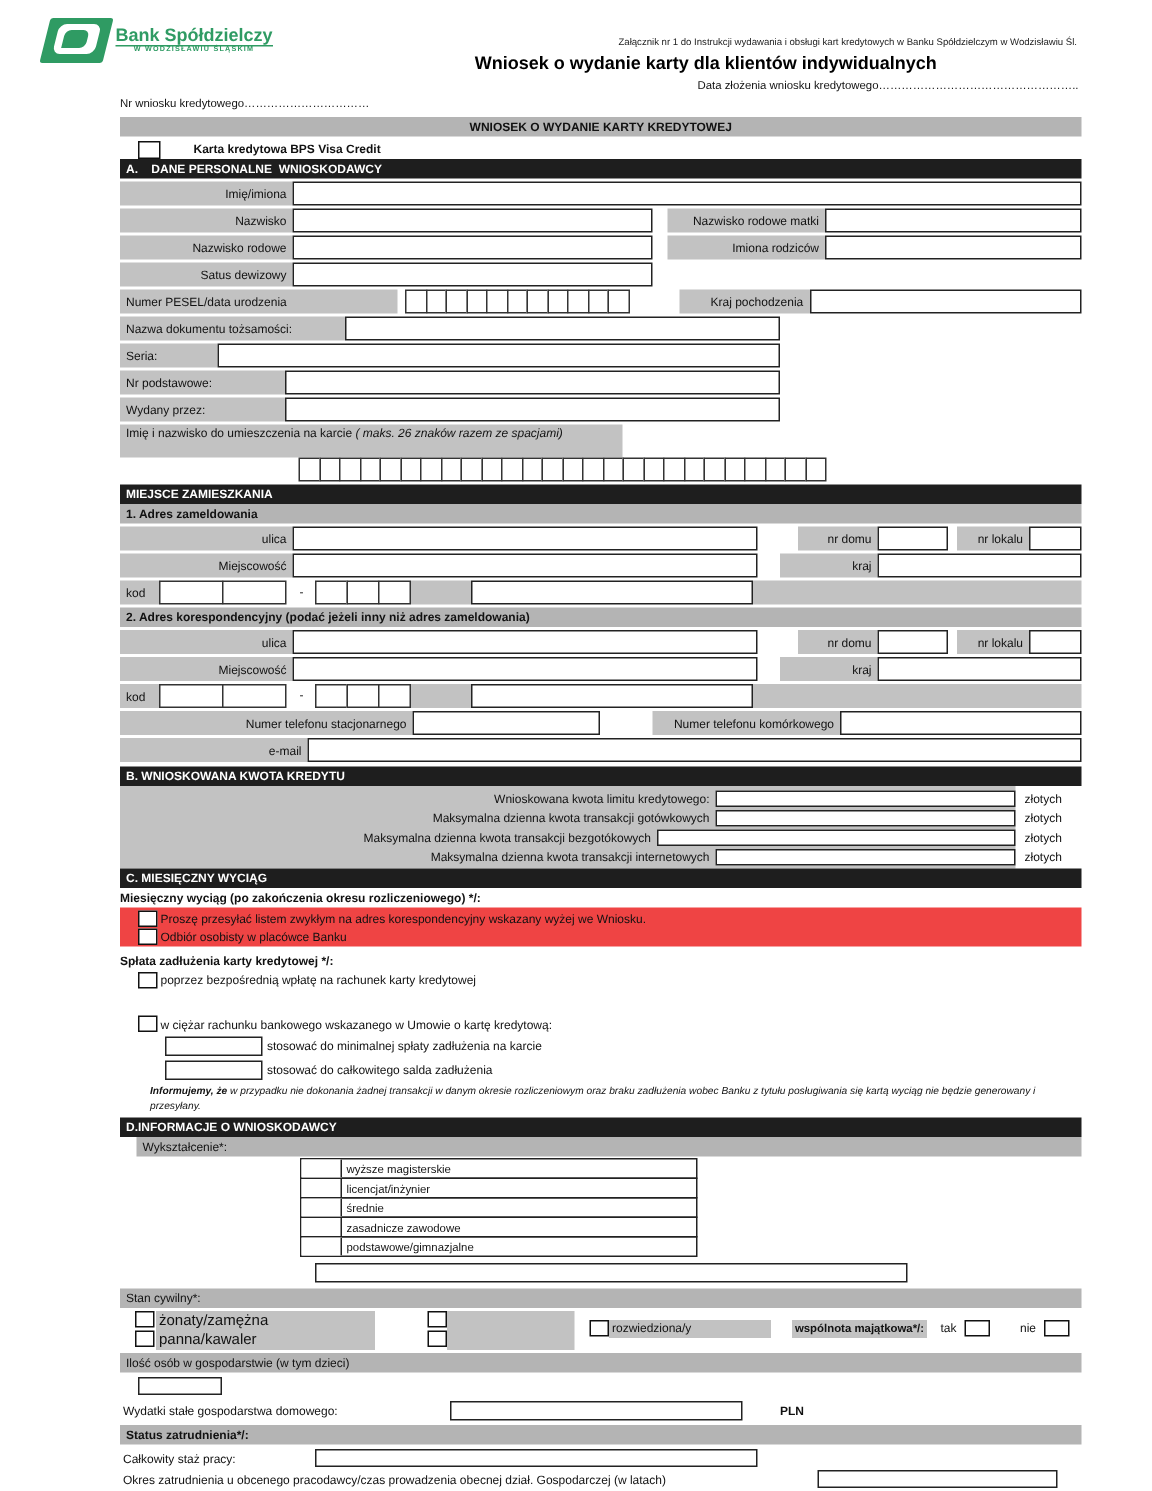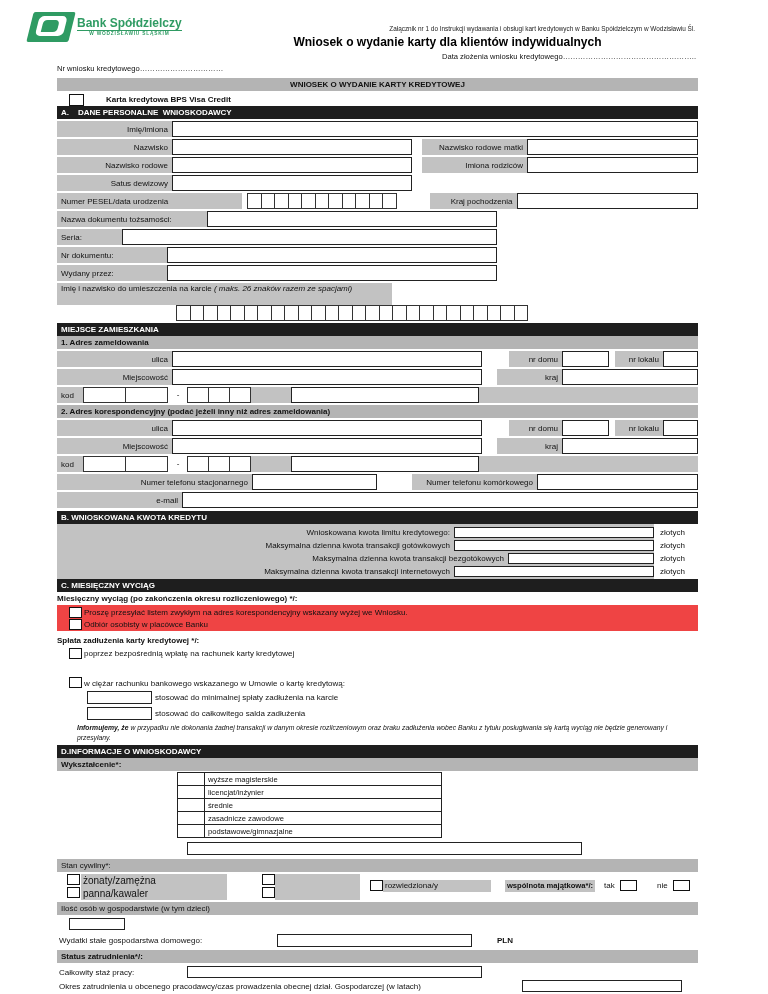--- a/index.html
+++ b/index.html
@@ -1,18 +1,18 @@
 <!DOCTYPE html>
 <html><head>
 <meta charset="utf-8">
 <style>
   html,body{margin:0;padding:0;background:#fff;}
   body{width:768px;height:994px;font-family:"Liberation Sans",sans-serif;color:#111;-webkit-font-smoothing:antialiased;}
   .page{position:relative;width:768px;height:994px;overflow:hidden;background:#fff;}
-  .content{position:absolute;left:57px;top:0;width:641px;}
+  .content{position:absolute;left:80px;top:0;width:641px;}
   
   .hdr{position:relative;height:78px;}
   .logo{position:absolute;left:30px;top:12px;display:flex;align-items:center;gap:5px;}
   .logo-mark{position:relative;width:42px;height:30px;background:var(--green);transform:skewX(-14deg);border-radius:2px;}
   .logo-bubble{position:absolute;left:7px;top:4px;width:28px;height:20px;background:#fff;border-radius:5px;}
   .logo-bubble-in{position:absolute;left:5px;top:4px;width:16px;height:12px;background:var(--green);border-radius:4px 4px 4px 0;}
   .logo-text{line-height:1;}
   .logo-name{color:var(--green);font-weight:bold;font-size:12px;border-bottom:1.5px solid var(--green);padding-bottom:1px;}
   .logo-sub{color:var(--green);font-size:4.8px;letter-spacing:.8px;text-align:center;margin-top:1px;font-weight:bold;}
   .attach{position:absolute;right:3px;top:25px;font-size:6.4px;color:#222;}
@@ -126,21 +126,21 @@
       <div class="lbl left" style="width:150px;">Nazwa dokumentu tożsamości:</div>
       <div class="inp" style="width:290px;"></div>
     </div>
 
     <div class="row">
       <div class="lbl left" style="width:65px;">Seria:</div>
       <div class="inp" style="width:375px;"></div>
     </div>
 
     <div class="row">
-      <div class="lbl left" style="width:110px;">Nr dokumentu:</div>
+      <div class="lbl left" style="width:110px;">Nr podstawowe:</div>
       <div class="inp" style="width:330px;"></div>
     </div>
 
     <div class="row">
       <div class="lbl left" style="width:110px;">Wydany przez:</div>
       <div class="inp" style="width:330px;"></div>
     </div>
 
     <div class="row" style="height:22px;">
       <div class="lbl left" style="width:335px;display:block;padding-top:1px;line-height:1.25;"><span>Imię i nazwisko do umieszczenia na karcie </span><span class="it">( maks. 26 znaków razem ze spacjami)</span></div>
@@ -273,21 +273,21 @@
         <div class="lbl" style="width:397px;background:transparent;">Wnioskowana kwota limitu kredytowego:</div>
         <div class="inp" style="flex:1;"></div>
         <div class="txt" style="position:absolute;left:603px;top:1px;">złotych</div>
       </div>
       <div class="row" style="margin-top:2px;height:11px;position:relative;width:597px;">
         <div class="lbl" style="width:397px;background:transparent;">Maksymalna dzienna kwota transakcji gotówkowych</div>
         <div class="inp" style="flex:1;"></div>
         <div class="txt" style="position:absolute;left:603px;top:1px;">złotych</div>
       </div>
       <div class="row" style="margin-top:2px;height:11px;position:relative;width:597px;">
-        <div class="lbl" style="width:451px;background:transparent;">Maksymalna dzienna kwota transakcji bezgotókowych</div>
+        <div class="lbl" style="width:358px;background:transparent;">Maksymalna dzienna kwota transakcji bezgotókowych</div>
         <div class="inp" style="flex:1;"></div>
         <div class="txt" style="position:absolute;left:603px;top:1px;">złotych</div>
       </div>
       <div class="row" style="margin-top:2px;height:11px;position:relative;width:597px;">
         <div class="lbl" style="width:397px;background:transparent;">Maksymalna dzienna kwota transakcji internetowych</div>
         <div class="inp" style="flex:1;"></div>
         <div class="txt" style="position:absolute;left:603px;top:1px;">złotych</div>
       </div>
     </div>
 
@@ -316,21 +316,21 @@
       <div class="inp" style="margin-left:30px;width:65px;height:13px;"></div>
       <div class="txt" style="margin-left:3px;">stosować do minimalnej spłaty zadłużenia na karcie</div>
     </div>
     <div class="row" style="height:13px;margin-top:3px;align-items:center;">
       <div class="inp" style="margin-left:30px;width:65px;height:13px;"></div>
       <div class="txt" style="margin-left:3px;">stosować do całkowitego salda zadłużenia</div>
     </div>
     <div class="it" style="font-size:6.8px;margin:3px 0 2px 20px;line-height:1.5;"><span class="b">Informujemy, że</span><span> w przypadku nie dokonania żadnej transakcji w danym okresie rozliczeniowym oraz braku zadłużenia wobec Banku z tytułu posługiwania się kartą wyciąg nie będzie generowany i przesyłany.</span></div>
 
     <div class="bar-black">D.INFORMACJE O WNIOSKODAWCY</div>
-    <div class="bar-gray" style="font-weight:bold;">Wykształcenie*:</div>
+    <div class="bar-gray" style="font-weight:normal;margin-left:11px;">Wykształcenie*:</div>
     <div style="margin:2px 0 0 120px;width:265px;">
       <div class="opt-row">
           <div class="opt-check"></div>
           <div class="opt-lbl">wyższe magisterskie</div>
         </div>
       <div class="opt-row">
           <div class="opt-check"></div>
           <div class="opt-lbl">licencjat/inżynier</div>
         </div>
       <div class="opt-row">

